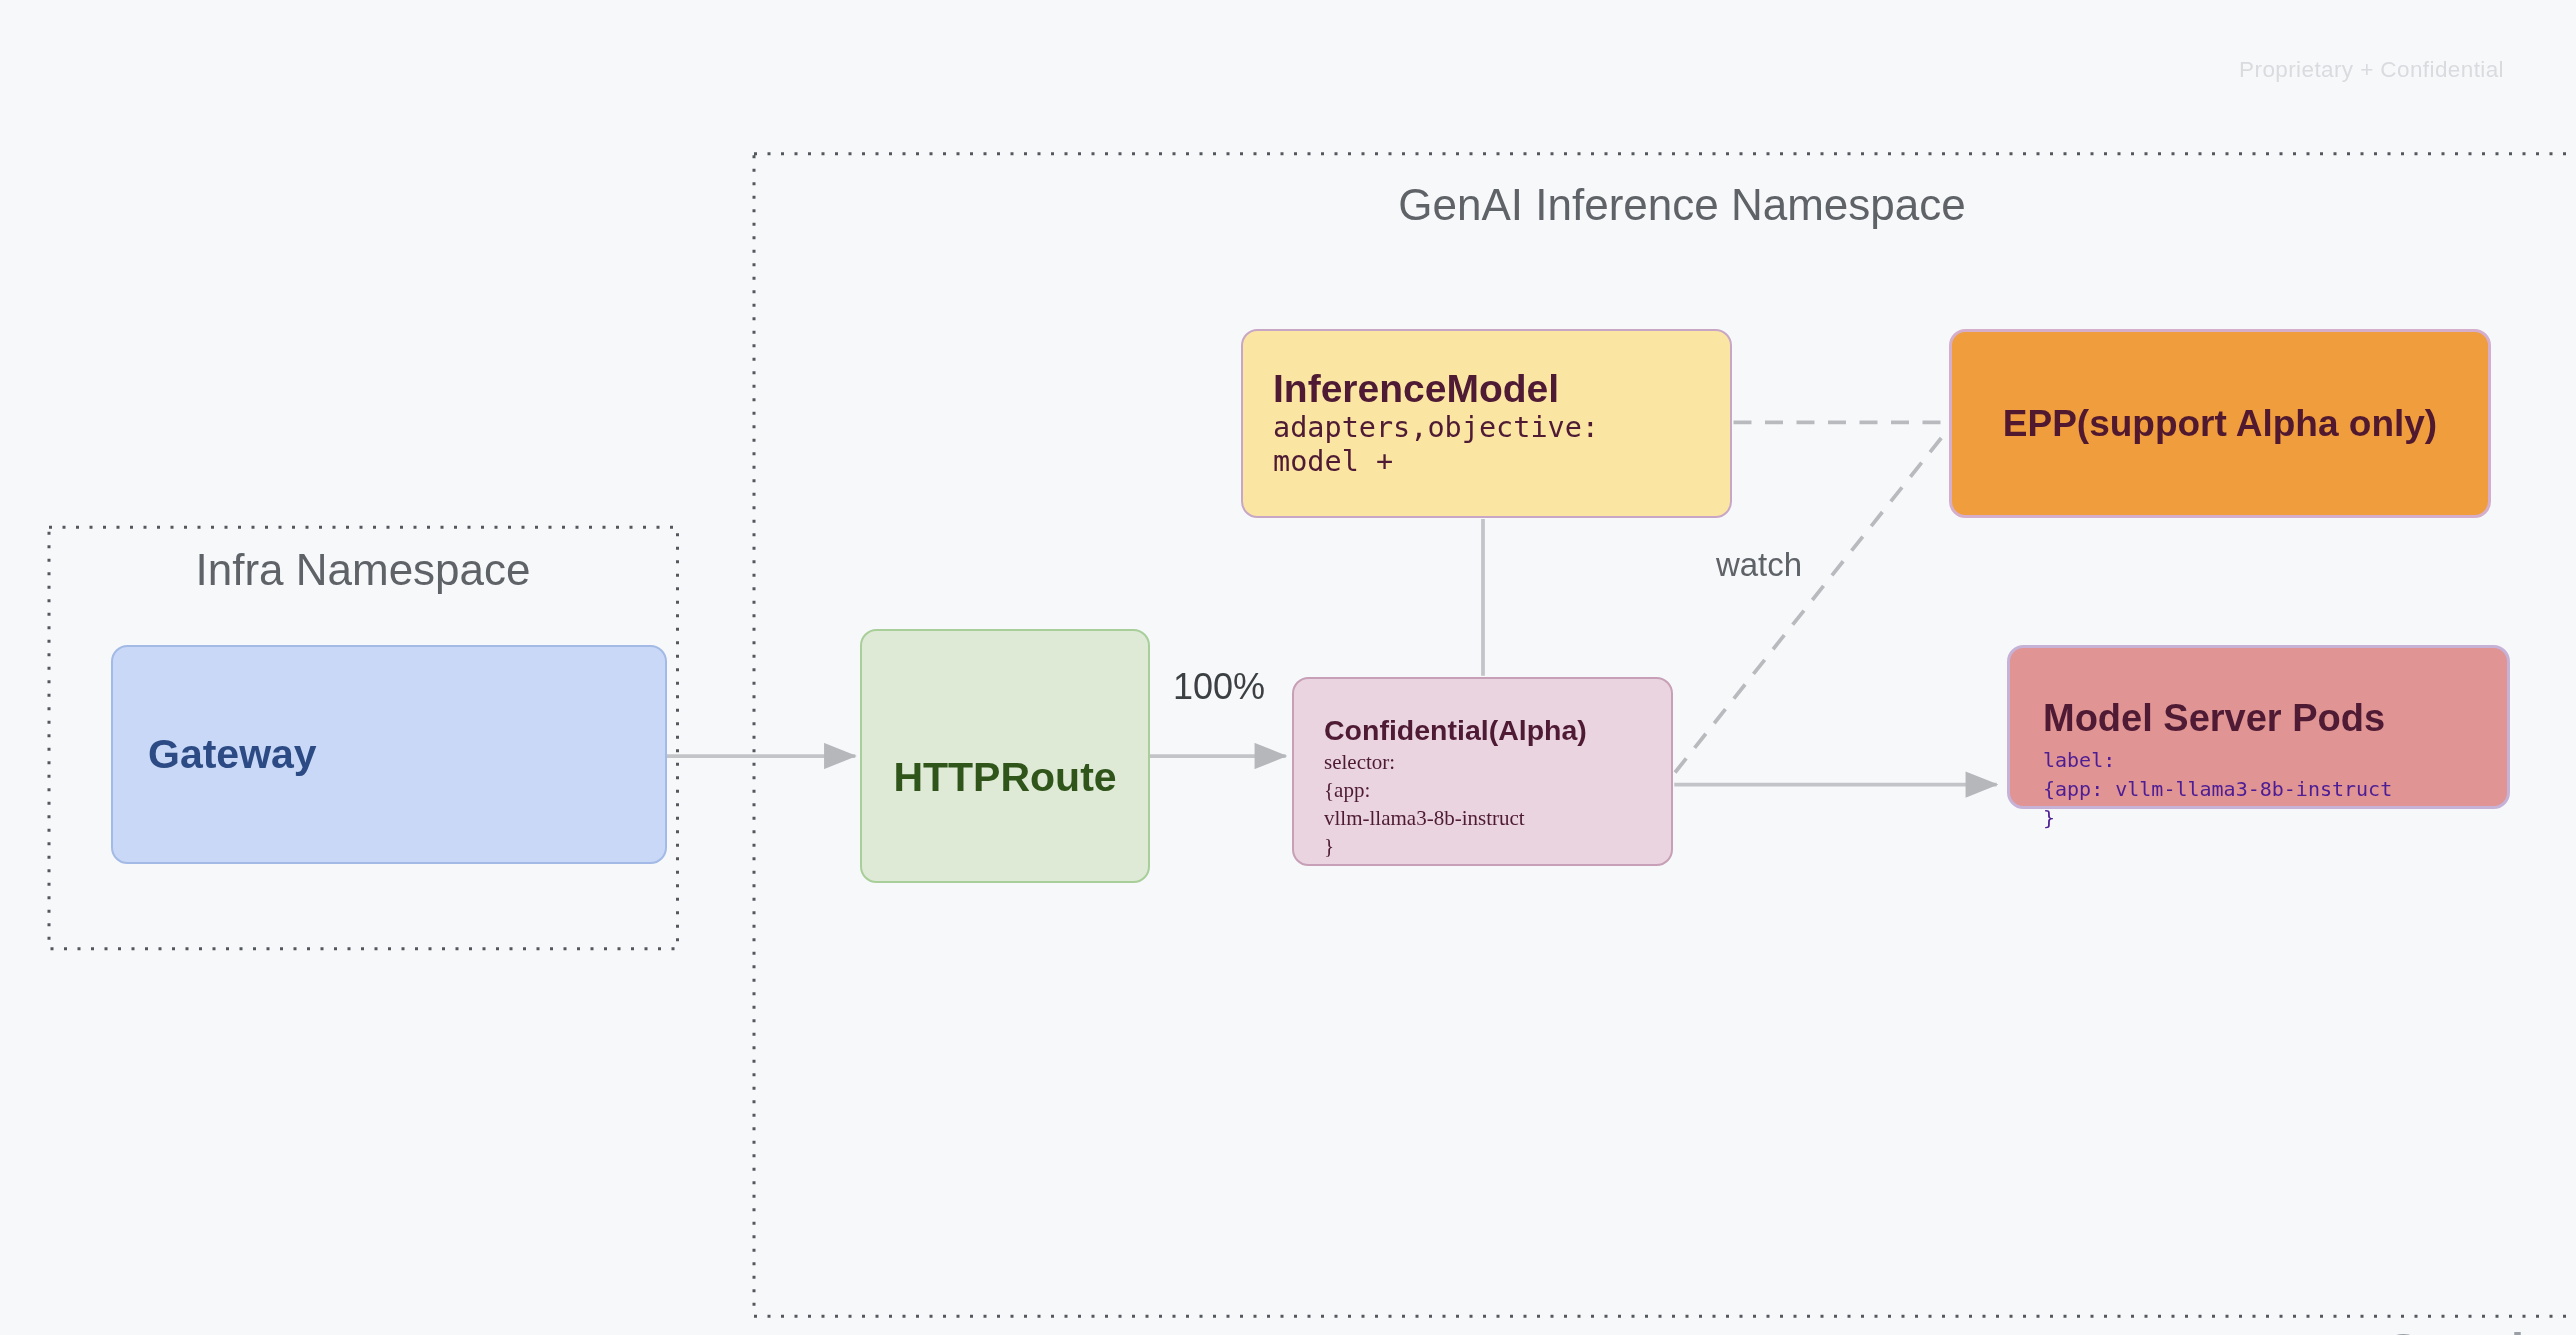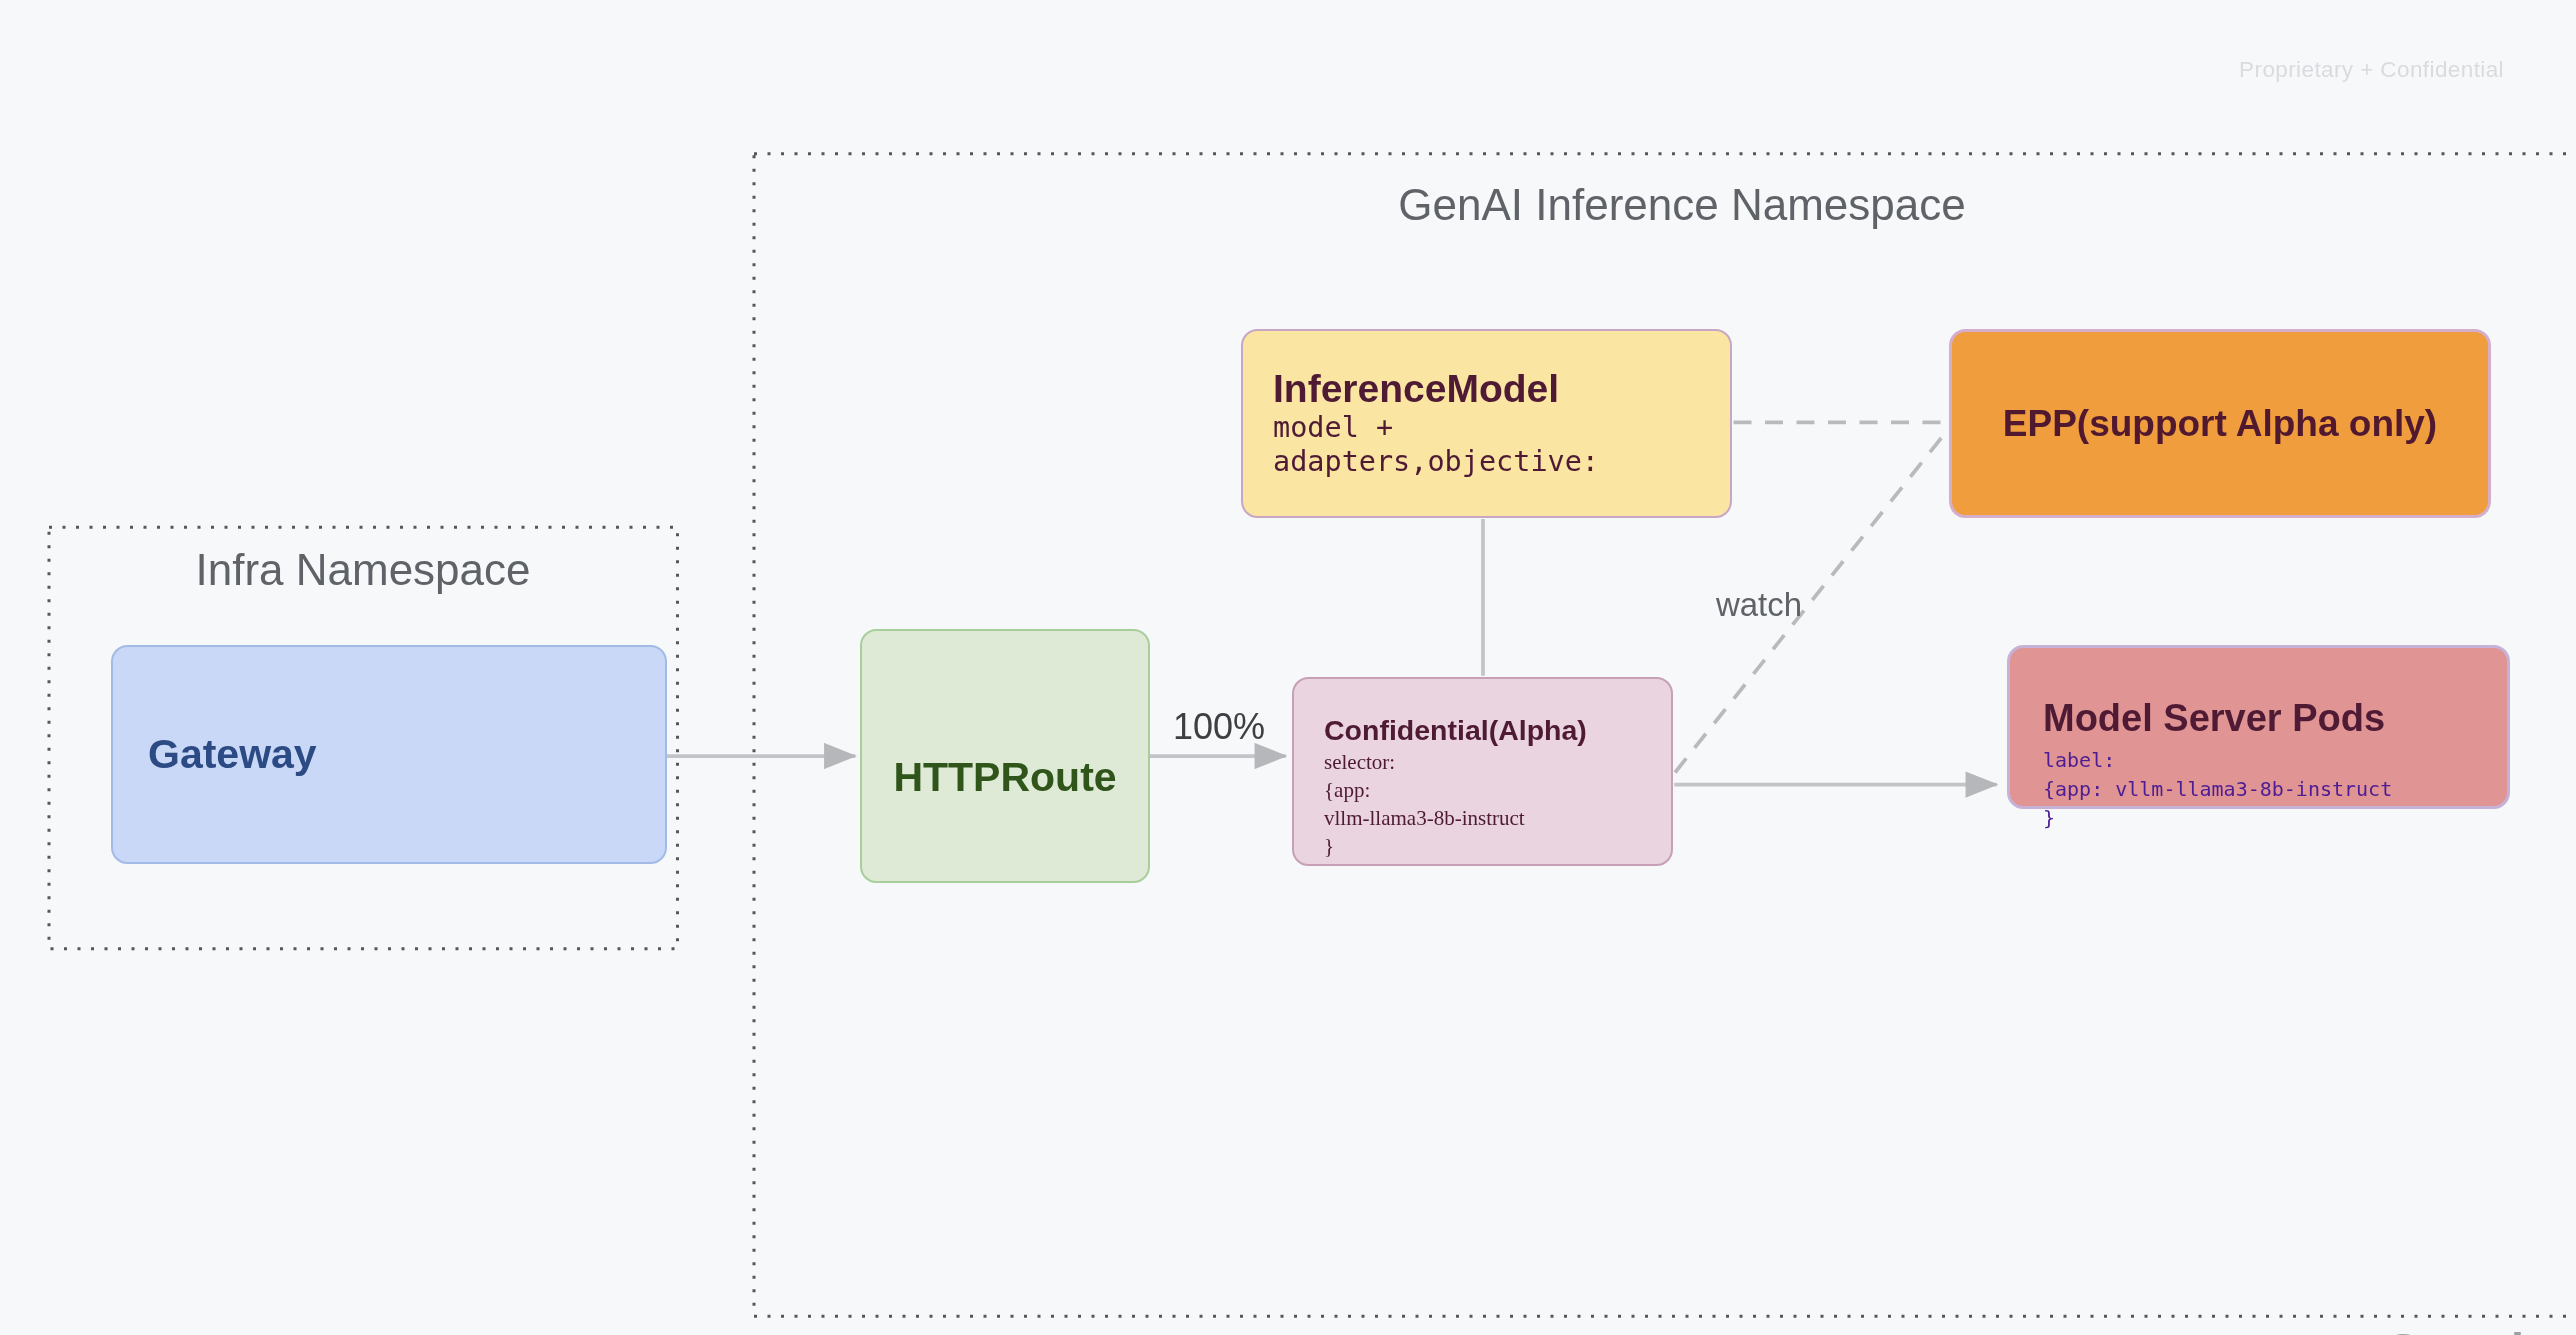--- a/index.html
+++ b/index.html
@@ -103,21 +103,20 @@
   }
   .node-pods .title { color: #4e1a34; font-size: 38px; font-weight: bold; line-height: 45px; margin-bottom: 4.5px; }
   .node-pods .code  { color: #4c1d95; font-size: 20px; line-height: 29px; }
 
   .code { font-family: "DejaVu Sans Mono", monospace; white-space: pre; }
 
   .edge-label {
     position: absolute;
     white-space: nowrap;
     transform: translateX(-50%);
-    margin-top: 40px;
   }
   .label-weight { left: 1219px; top: 666px; font-size: 36px; color: #3c4043; }
   .label-watch  { left: 1759px; top: 546px; font-size: 33px; color: #5f6368; }
 
   .brand-watermark {
     position: absolute;
     left: 2385px; top: 1322px;
     font-size: 47px;
     font-weight: bold;
     color: #9aa0a6;
@@ -158,22 +157,22 @@
   <div class="node node-gateway">
     <div class="title">Gateway</div>
   </div>
 
   <div class="node node-httproute">
     <div class="title">HTTPRoute</div>
   </div>
 
   <div class="node node-inferencemodel">
     <div class="title">InferenceModel</div>
+    <div class="code">adapters,objective:</div>
     <div class="code">model +</div>
-    <div class="code">adapters,objective:</div>
   </div>
 
   <div class="node node-epp">
     <div class="title">EPP(support Alpha only)</div>
   </div>
 
   <div class="node node-inferencepool">
     <div class="title">Confidential(Alpha)</div>
     <div class="code">selector:</div>
     <div class="code">{app:</div>

